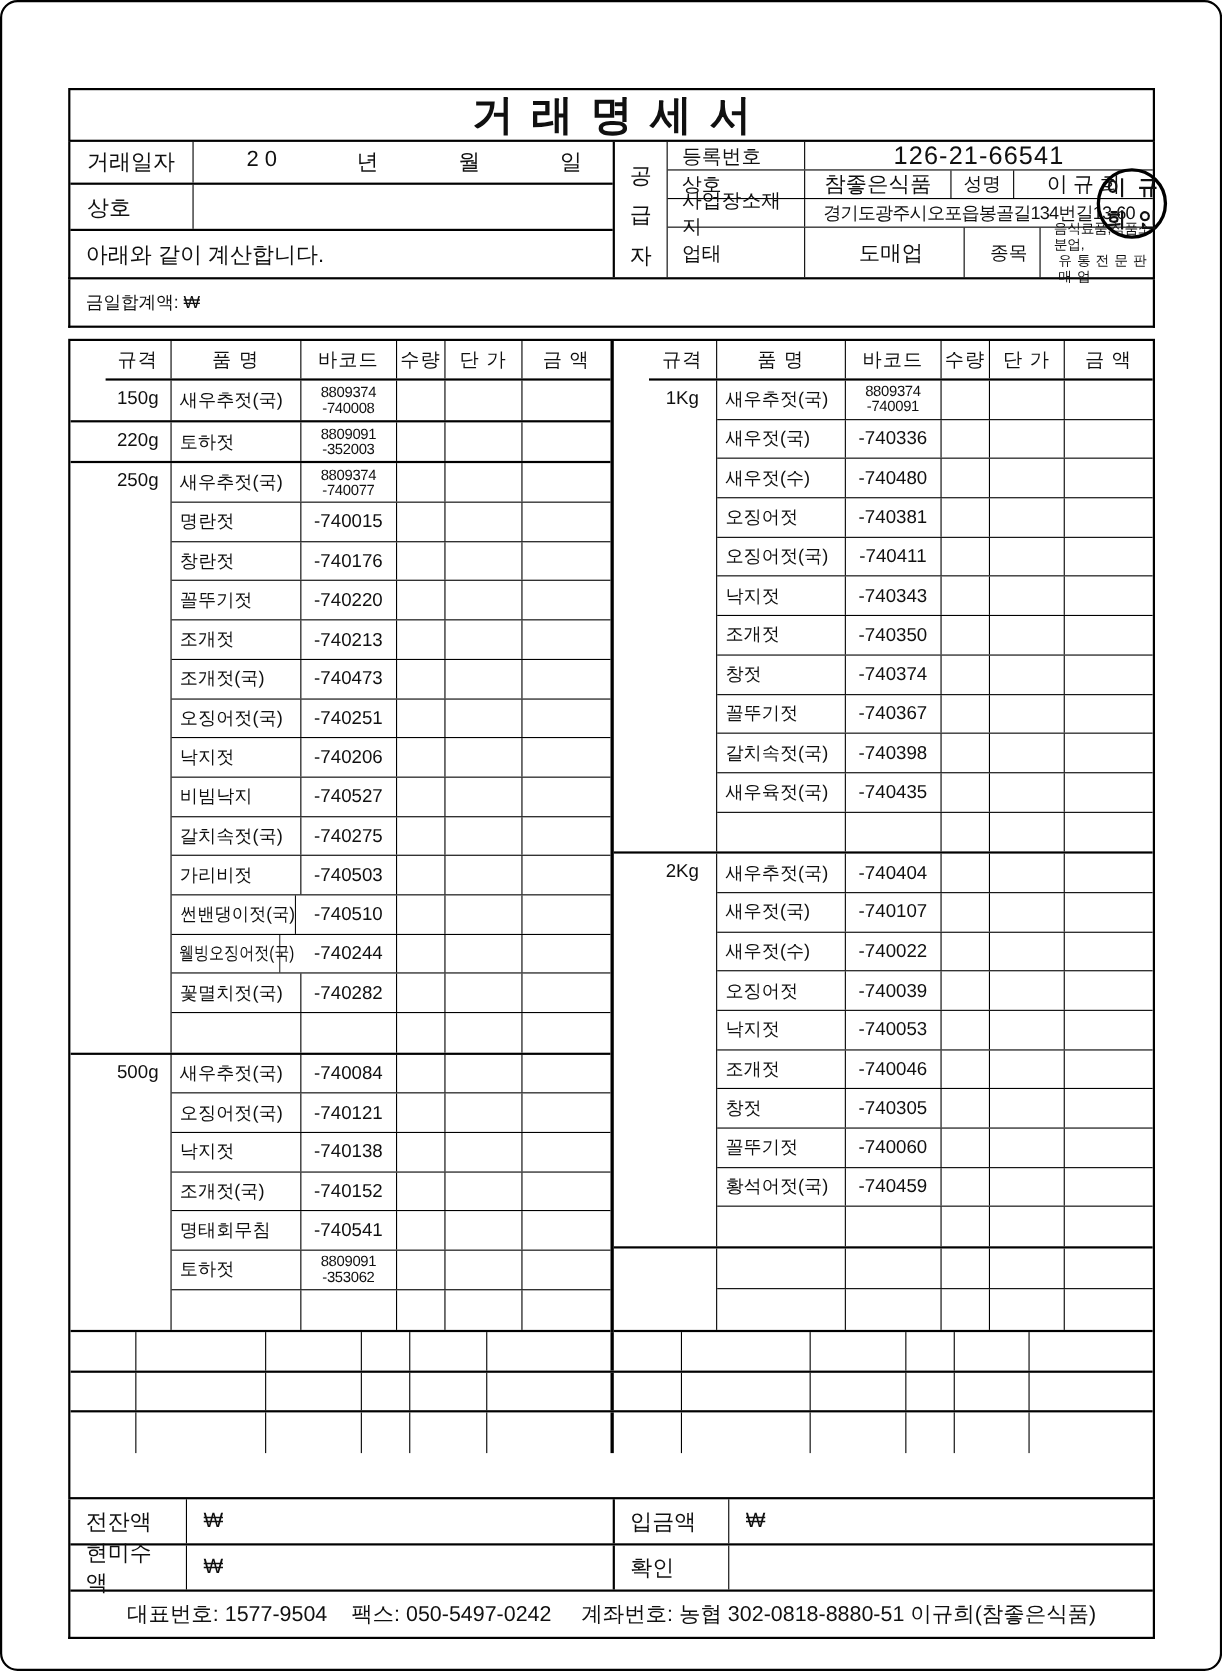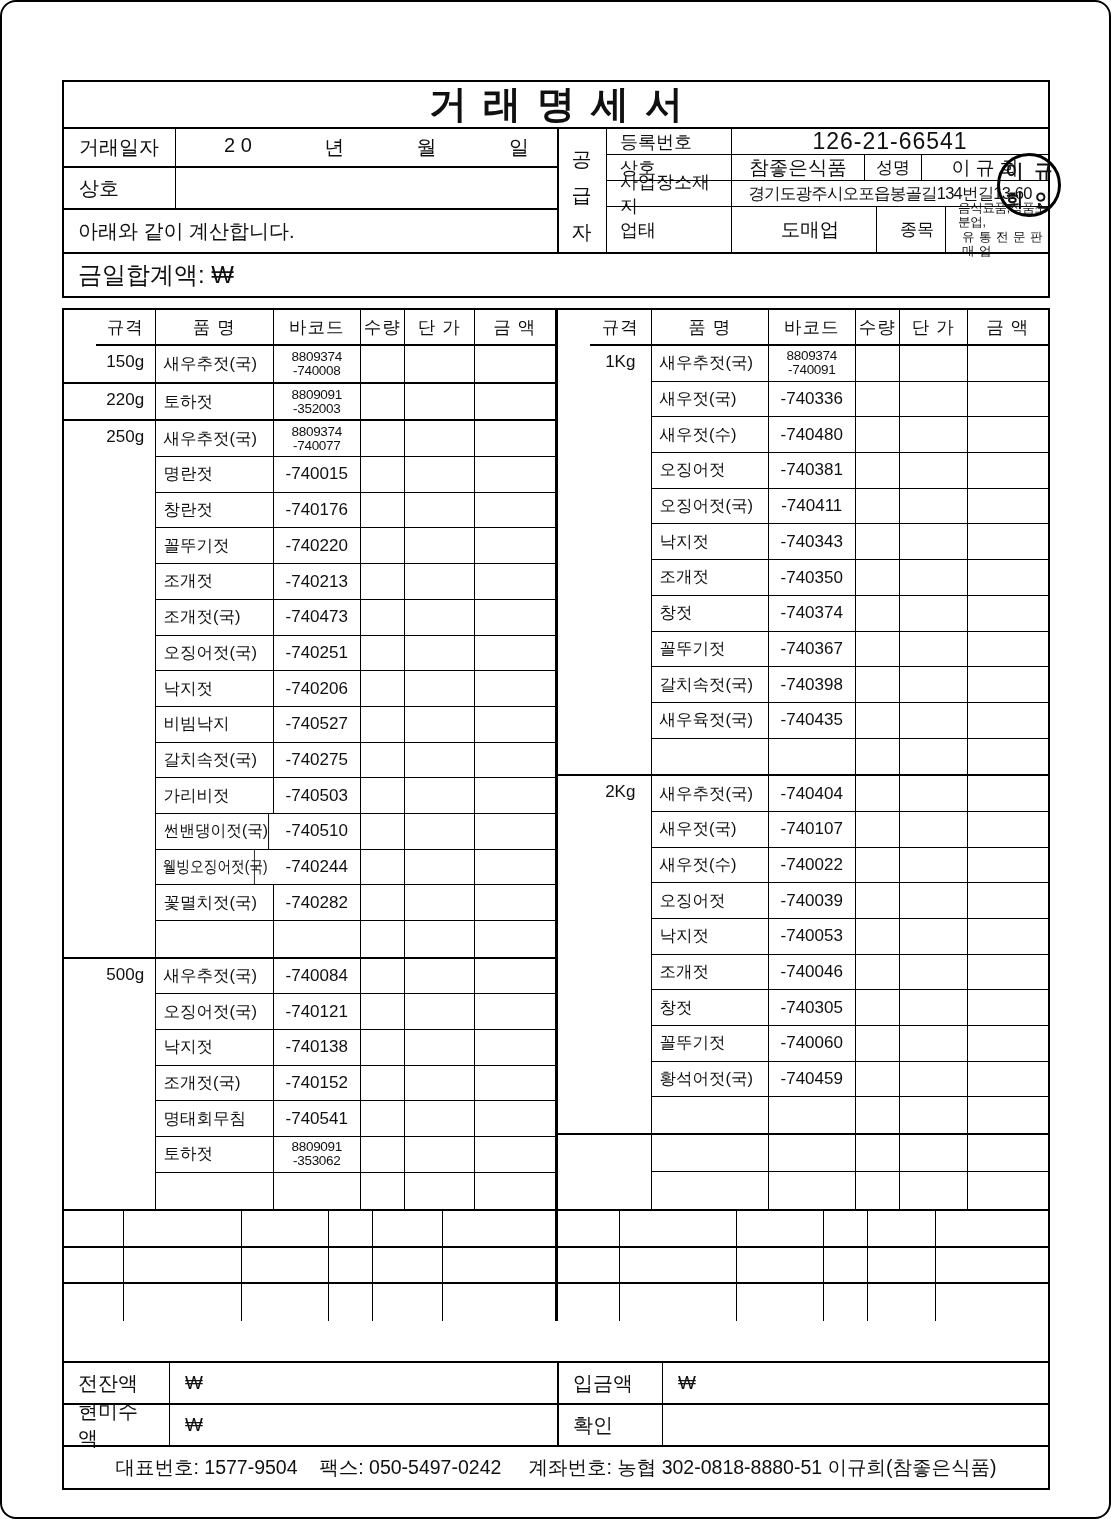--- a/index.html
+++ b/index.html
@@ -48,21 +48,21 @@
 
   .seal { position:absolute; left:997px; top:153px; width:64px; height:64px; border:3.5px solid #000;
           border-radius:50%; background:transparent; display:flex; flex-wrap:wrap; z-index:5; }
   .seal span { width:50%; height:50%; display:flex; align-items:center; justify-content:center;
                font-family:"Liberation Serif","DejaVu Serif",serif; font-weight:700; font-size:17px;
                transform:scale(1.05,1.1); }
 
   
   .total-row { position:absolute; left:62px; top:254px; width:988px; height:44px;
                border:2.5px solid #000; border-top:none; display:flex; align-items:center;
-               font-size:24px; padding-left:14px; }
+               font-size:16px; padding-left:14px; }
 
   
   .main-table { position:absolute; left:62px; top:308px; width:988px; height:1055px;
                 border:2.5px solid #000; display:flex; flex-direction:column; overflow:hidden; }
   .halves { display:flex; }
   .half-l { width:494px; border-right:3px solid #000; display:flex; flex-direction:column; }
   .half-r { flex:1; display:flex; flex-direction:column; }
 
   .t-hrow { display:flex; height:36px; border-bottom:2.5px solid #000; align-items:stretch;margin-left:32px; }
   .t-hcell { display:flex; align-items:center; justify-content:center; font-size:17.5px; letter-spacing:1px; }

